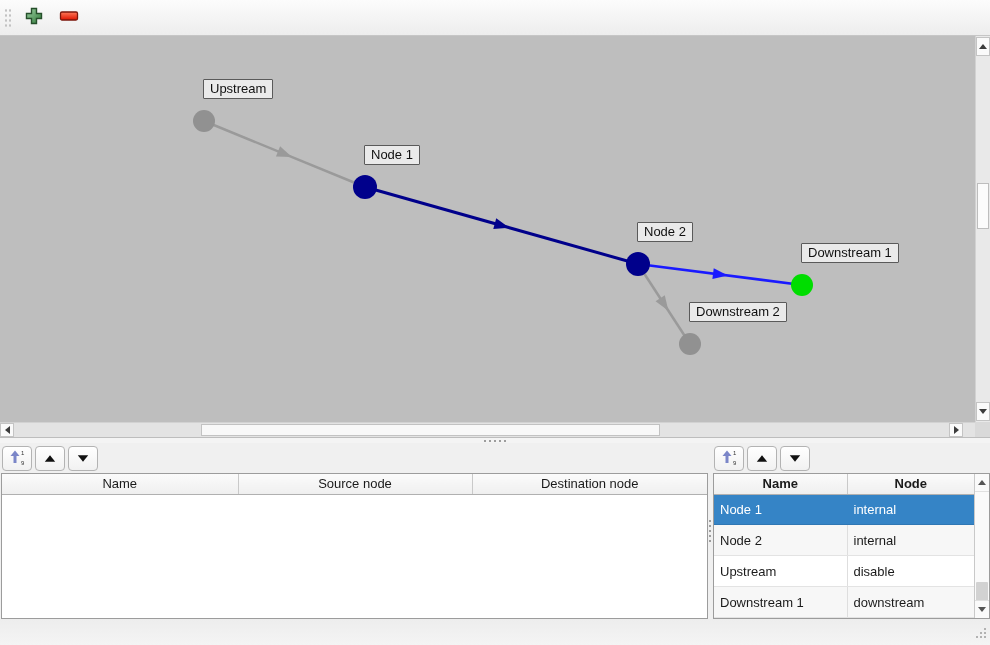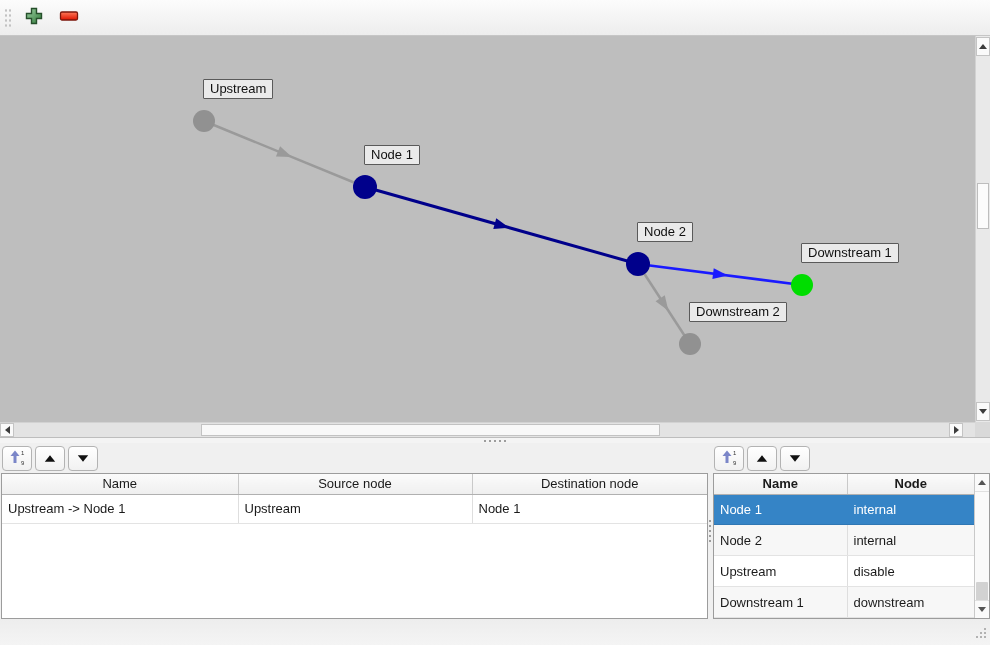--- a/index.html
+++ b/index.html
@@ -213,25 +213,20 @@
             <col>
           </colgroup>
         <thead>
             <tr id="edges-thead-row">
               <th>Name</th>
               <th>Source node</th>
               <th>Destination node</th>
             </tr>
           </thead>
         <tbody id="edges-tbody">
-            <tr>
-              <td>Upstream -&gt; Node 1</td>
-              <td>Upstream</td>
-              <td>Node 1</td>
-            </tr>
           </tbody>
       </table>
     </div>
   </div>
 
   <div class="splitter-v">
     <span class="dot"></span>
       <span class="dot"></span>
       <span class="dot"></span>
       <span class="dot"></span>

